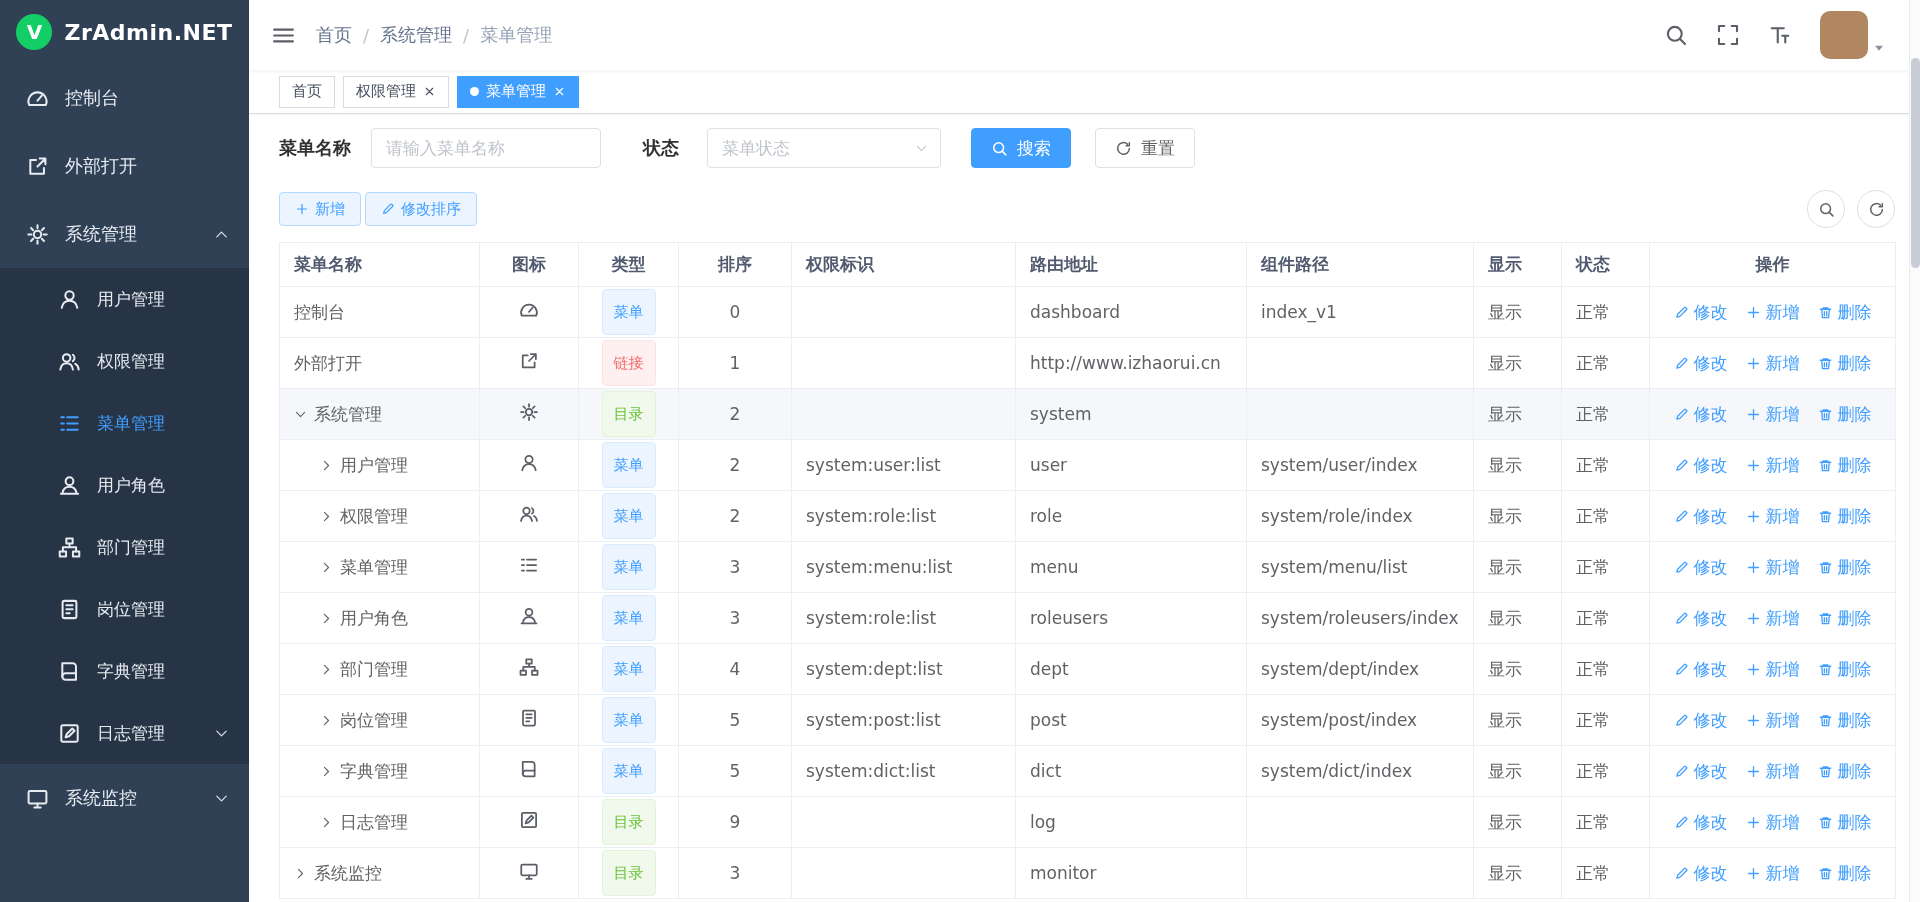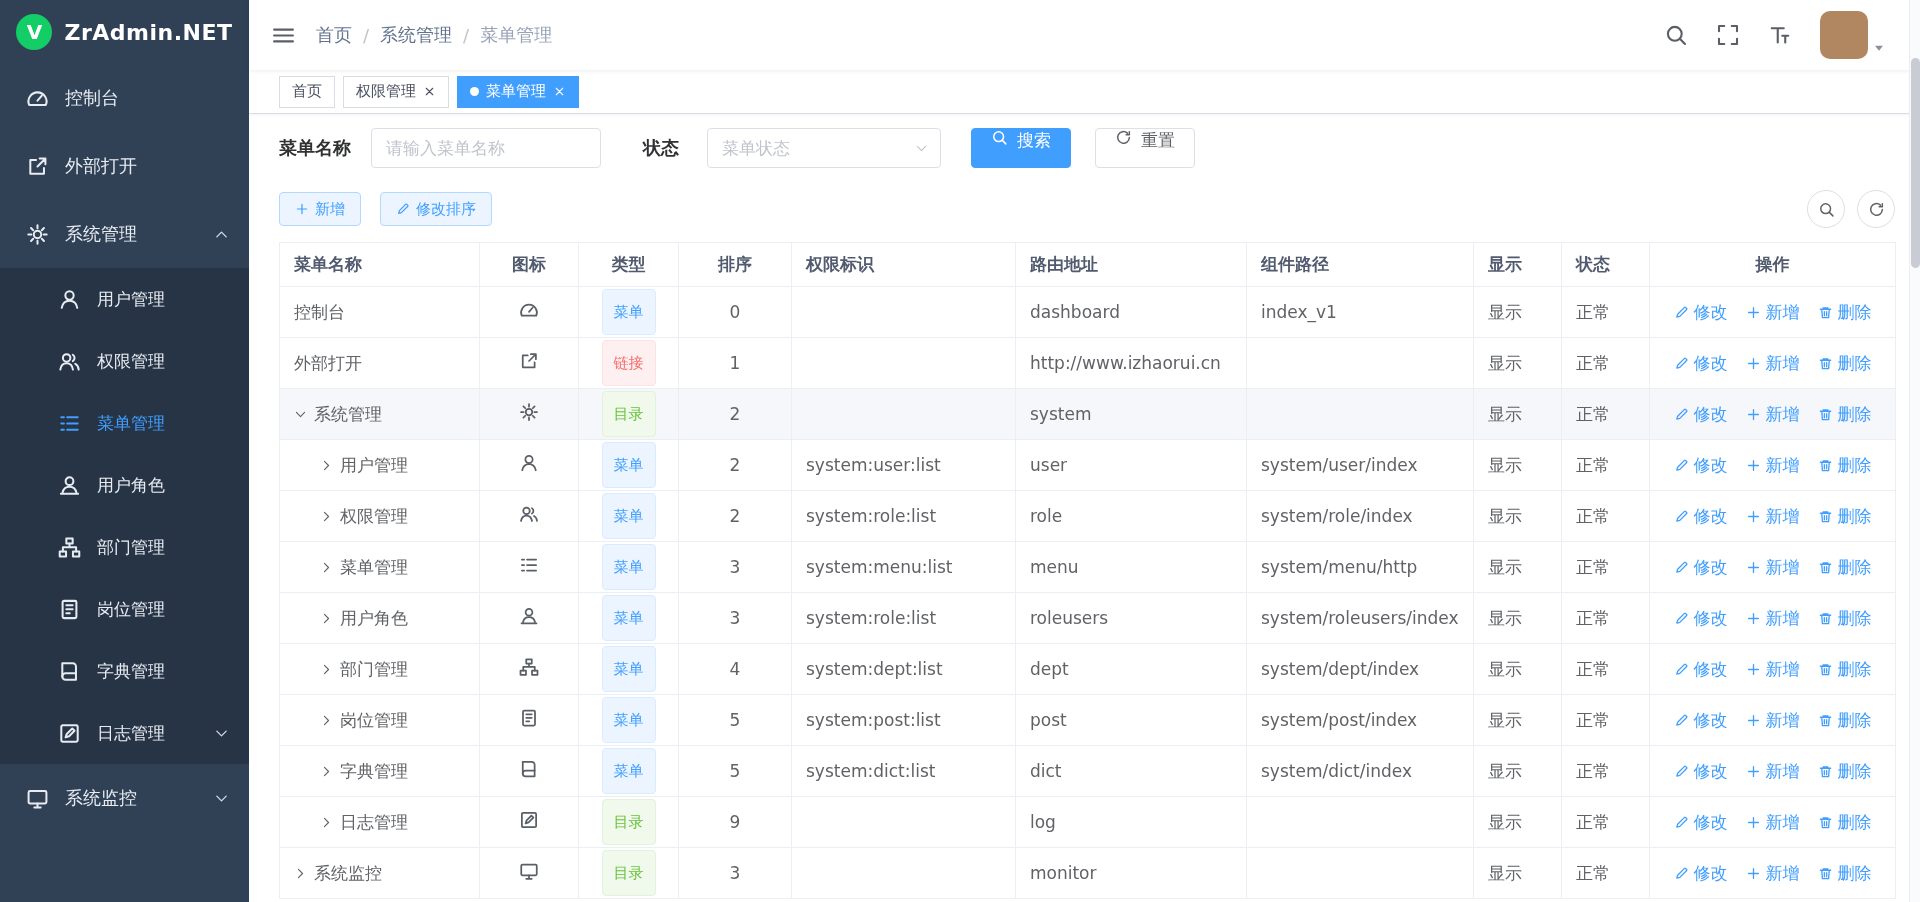--- a/index.html
+++ b/index.html
@@ -45,28 +45,28 @@
 .tab .tclose{width:13px;height:13px}
 
 .content{padding:14px 25px 0 30px}
 .filter-row{display:flex;align-items:center}
 .flabel{font-size:18px;font-weight:bold;color:#303133}
 .finput{width:230px;height:40px;border:1px solid #dcdfe6;border-radius:4px;padding:0 14px;font-size:17px;color:#606266;outline:none;margin:0 42px 0 20px;font-family:inherit}
 .finput::placeholder{color:#c0c4cc}
 .fselect{width:234px;height:40px;border:1px solid #dcdfe6;border-radius:4px;display:flex;align-items:center;justify-content:space-between;padding:0 12px 0 14px;margin:0 30px 0 28px;cursor:pointer;background:#fff}
 .sel-ph{color:#c0c4cc;font-size:17px}
 .fselect .ico{width:13px;height:13px;color:#c0c4cc}
-.btn{height:40px;border-radius:4px;font-size:17px;display:inline-flex;align-items:flex-start;gap:9px;padding:0 19px;cursor:pointer;border:1px solid transparent;font-family:inherit}
+.btn{height:40px;border-radius:4px;font-size:17px;display:inline-flex;align-items:center;gap:9px;padding:0 19px;cursor:pointer;border:1px solid transparent;font-family:inherit}
 .btn .ico{width:17px;height:17px}
 .btn-primary{background:#409eff;color:#fff;border-color:#409eff}
 .btn-default{background:#fff;color:#606266;border-color:#dcdfe6;margin-left:24px}
 .toolbar{margin-top:22px;display:flex;align-items:center}
 .btn-plain{height:34px;padding:0 15px;font-size:15px;background:#ecf5ff;color:#409eff;border:1px solid #b3d8ff;border-radius:4px;display:inline-flex;align-items:center;gap:6px;cursor:pointer;font-family:inherit}
 .btn-plain .ico{width:14px;height:14px}
-.btn-plain + .btn-plain{margin-left:19px}
+.btn-plain + .btn-plain{margin-left:4px}
 .toolbar-right{margin-left:auto;display:flex;gap:12px}
 .circle-btn{width:38px;height:38px;border-radius:50%;border:1px solid #dcdfe6;background:#fff;color:#606266;display:flex;align-items:center;justify-content:center;cursor:pointer}
 .circle-btn .ico{width:17px;height:17px}
 
 .grid{margin-top:14px;border-collapse:collapse;table-layout:fixed;width:1616px;font-size:17px;color:#606266}
 .grid th,.grid td{border:1px solid #ebeef5;padding:0 14px;height:51px;overflow:hidden;white-space:nowrap;text-overflow:ellipsis}
 .grid th{height:44px;color:#515a6e;font-weight:bold}
 .al{text-align:left}.ac{text-align:center}
 tr.sel{background:#f5f7fa}
 .namewrap{display:flex;align-items:center;gap:7px}
@@ -625,21 +625,21 @@
               </td>
               <td class="ac"><span class="ico cell-ico">
                   <svg viewBox="0 0 16 16">
                     <path d="M2.3 3.6h1.8M2.3 8h1.8M2.3 12.4h1.8M6.4 3.6h7.3M6.4 8h7.3M6.4 12.4h7.3"></path>
                   </svg>
                 </span></td>
               <td class="ac"><span class="tag tag-blue">菜单</span></td>
               <td class="ac">3</td>
               <td class="al">system:menu:list</td>
               <td class="al">menu</td>
-              <td class="al">system/menu/http</td>
+              <td class="al">system/menu/list</td>
               <td class="al">显示</td>
               <td class="al">正常</td>
               <td class="ac"><span class="act">
                   <span class="ico">
                     <svg viewBox="0 0 16 16">
                       <path d="M3 13l.9-3.2 7.3-7.3a.7.7 0 0 1 1 0l1.3 1.3a.7.7 0 0 1 0 1L6.2 12.1 3 13z"></path>
                     </svg>
                   </span>
                   <span>修改</span>
                 </span><span class="act">

